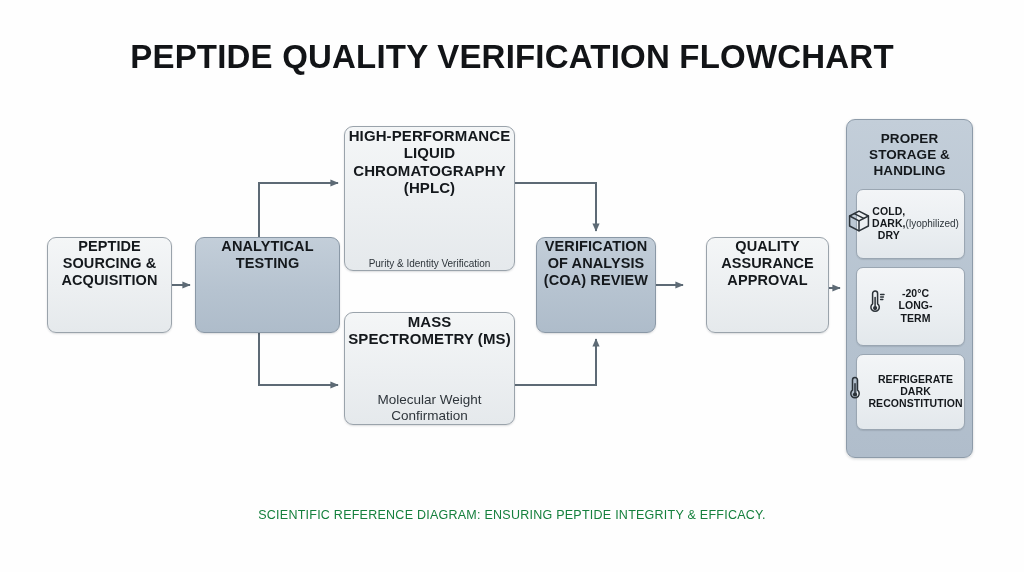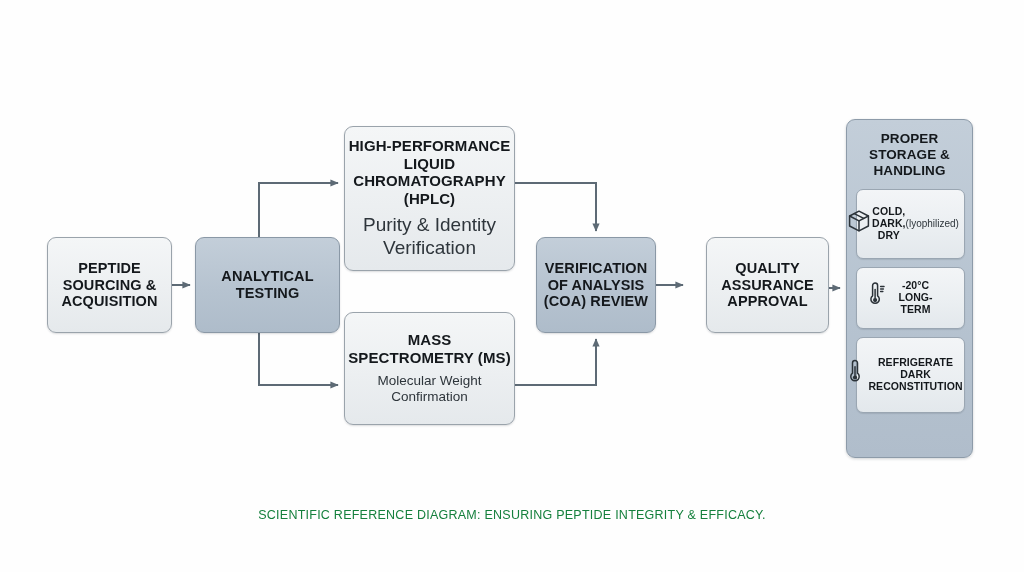--- a/index.html
+++ b/index.html
@@ -47,21 +47,21 @@
 
   
   .node {
     position: absolute;
     box-sizing: border-box;
     border: 1px solid #9aa3ab;
     border-radius: 9px;
     display: flex;
     flex-direction: column;
     align-items: center;
-    justify-content: center;
+    justify-content: space-between;
     text-align: center;
     box-shadow: 0 1px 2px rgba(30,40,50,0.16);
   }
   .node.light {
     background: linear-gradient(180deg, #f4f6f7 0%, #eceff1 55%, #e5e9ec 100%);
   }
   .node.accent {
     background: linear-gradient(180deg, #c3ced9 0%, #b6c3d0 55%, #aebcca 100%);
     border-color: #8a98a6;
   }
@@ -80,21 +80,21 @@
 
   
   #node-sourcing   { left: 47px;  top: 237px; width: 125px; height: 96px; }
   #node-sourcing .ttl   { font-size: 14.5px; }
 
   #node-analytical { left: 195px; top: 237px; width: 145px; height: 96px; }
   #node-analytical .ttl { font-size: 14.5px; }
 
   #node-hplc       { left: 344px; top: 126px; width: 171px; height: 145px; }
   #node-hplc .ttl       { font-size: 15px; }
-  #node-hplc .sub       { font-size: 19px; }
+  #node-hplc .sub       { font-size: 10px; }
 
   #node-ms         { left: 344px; top: 312px; width: 171px; height: 113px; }
   #node-ms .ttl         { font-size: 15px; }
   #node-ms .sub         { font-size: 13.5px; }
 
   #node-coa        { left: 536px; top: 237px; width: 120px; height: 96px; }
   #node-coa .ttl        { font-size: 14.5px; }
 
   #node-qa         { left: 706px; top: 237px; width: 123px; height: 96px; }
   #node-qa .ttl         { font-size: 14.5px; }
@@ -150,37 +150,38 @@
   }
   .storage-card .note {
     font-size: 10px;
     font-weight: normal;
     color: #2e353b;
     text-align: center;
     line-height: 1.18;
     margin-top: 1px;
   }
   #card-cold { height: 70px; }
-  #card-freezer { height: 62px; }
+  #card-freezer { height: 79px; }
   #card-fridge { height: 76px; }
 
   
   #connectors {
     position: absolute;
     left: 0; top: 0;
     width: 1024px;
     height: 572px;
     pointer-events: none;
   }
 </style>
 </head>
 <body>
 
 <div id="canvas">
 
+  <div id="chart-title">PEPTIDE QUALITY VERIFICATION FLOWCHART</div>
 
   <svg id="connectors" viewBox="0 0 1024 572" width="1024" height="572" xmlns="http://www.w3.org/2000/svg">
     <defs>
       <marker id="arw" markerWidth="9" markerHeight="9" refX="7.6" refY="4" orient="auto" markerUnits="userSpaceOnUse">
         <path d="M0,0.4 L8.4,4 L0,7.6 z" fill="#5d6a75"></path>
       </marker>
     </defs>
     <g fill="none" stroke="#5d6a75" stroke-width="2">
 
       <path d="M172,285 L190,285" marker-end="url(#arw)"></path>

